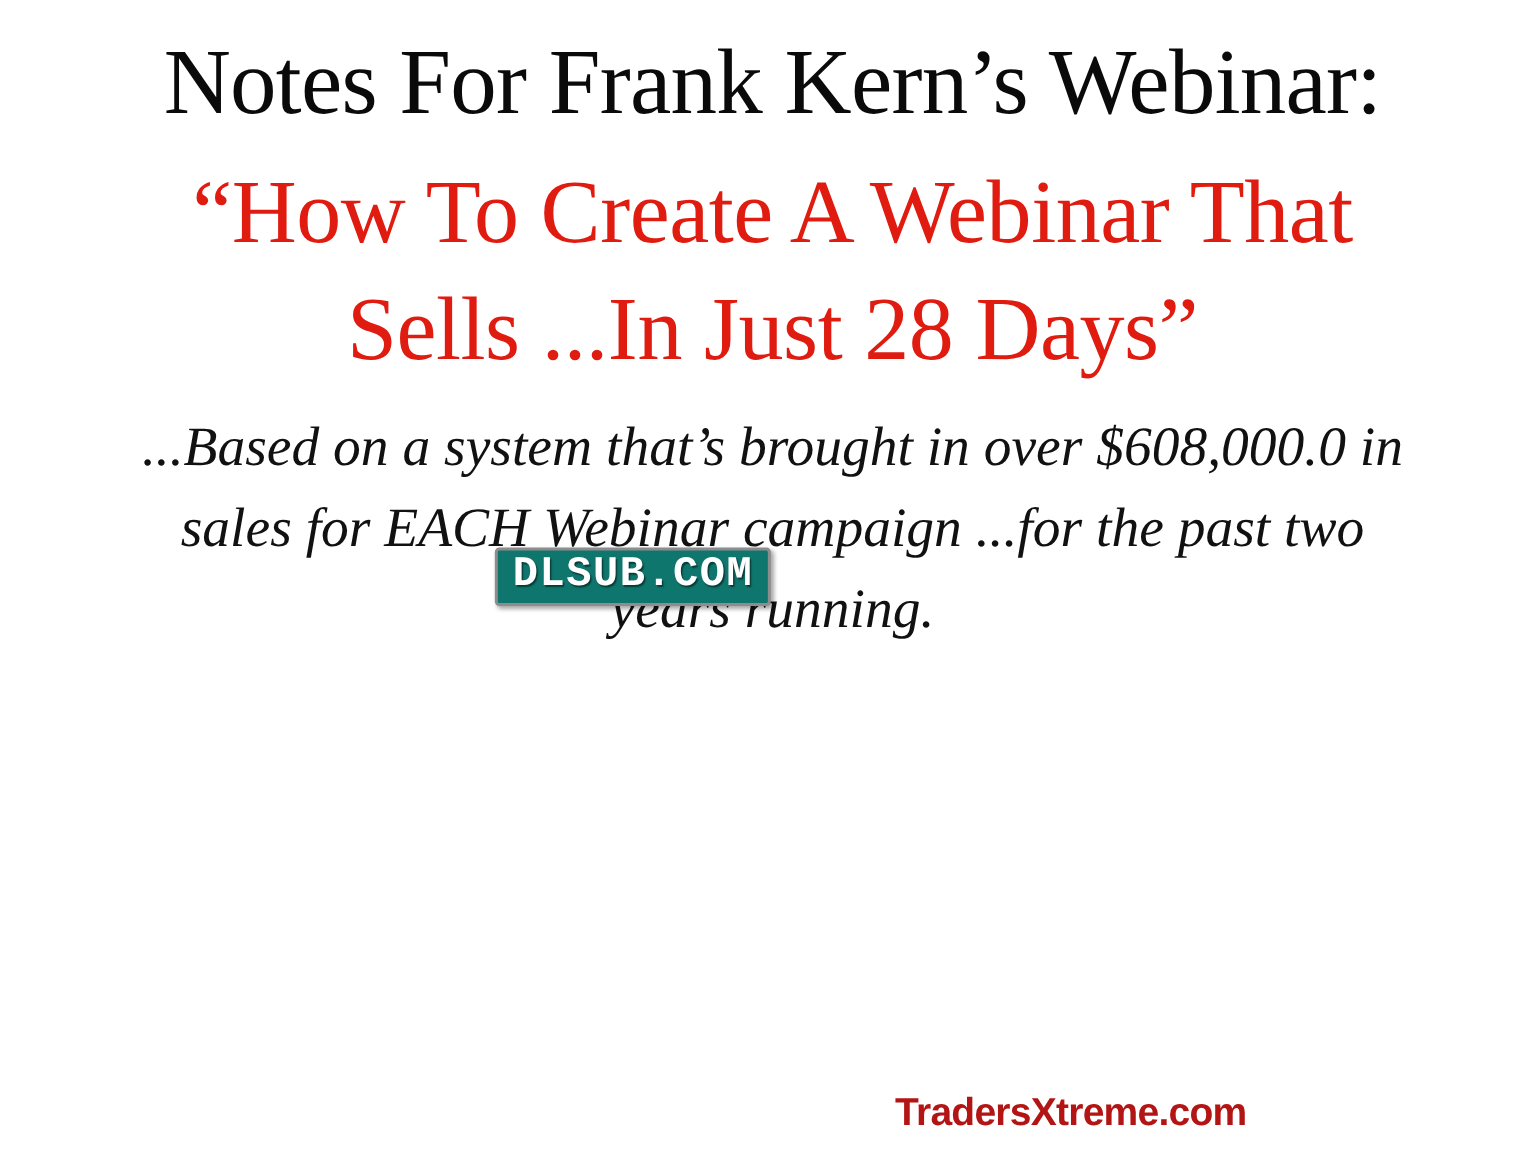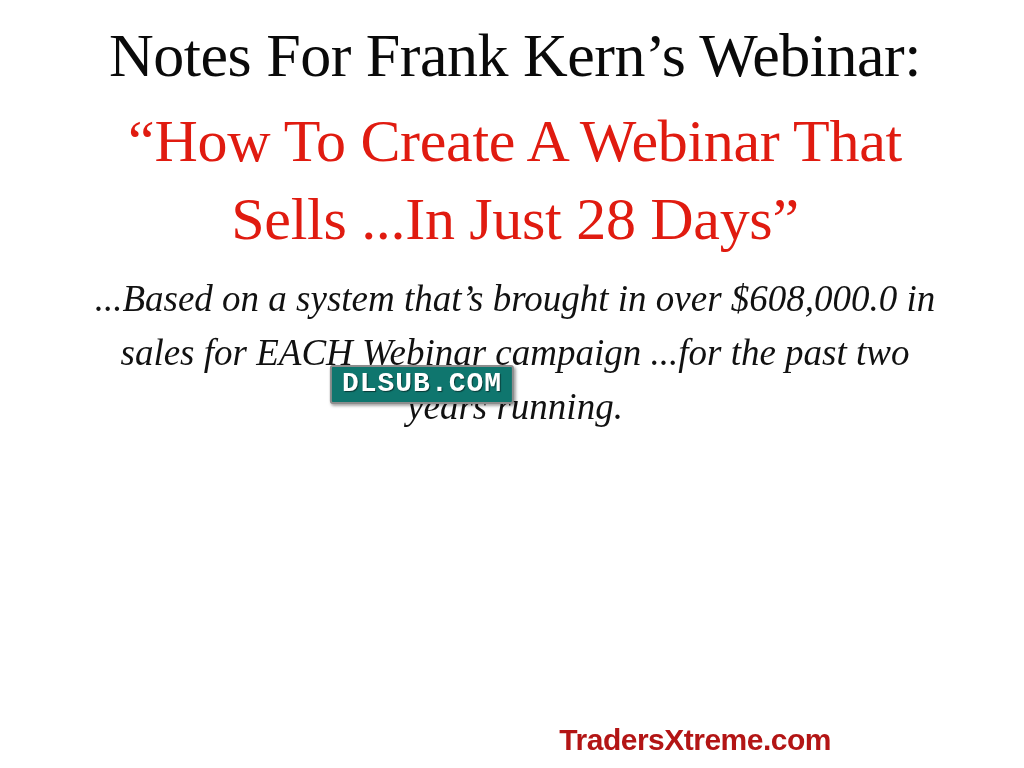--- a/index.html
+++ b/index.html
@@ -97,21 +97,21 @@
     white-space: nowrap;
   }
 
   
   .wm-bottom {
     position: absolute;
     right: 10px;
     bottom: 8px;
     font-family: "Liberation Sans", sans-serif;
     font-weight: bold;
-    font-size: 30px;
+    font-size: 26px;
     letter-spacing: -0.5px;
     color: #b31515;
     text-shadow: 1px 1px 0 rgba(255,255,255,0.9);
     white-space: nowrap;
   }
 </style>
 </head>
 <body>
 
 <div class="slide">

